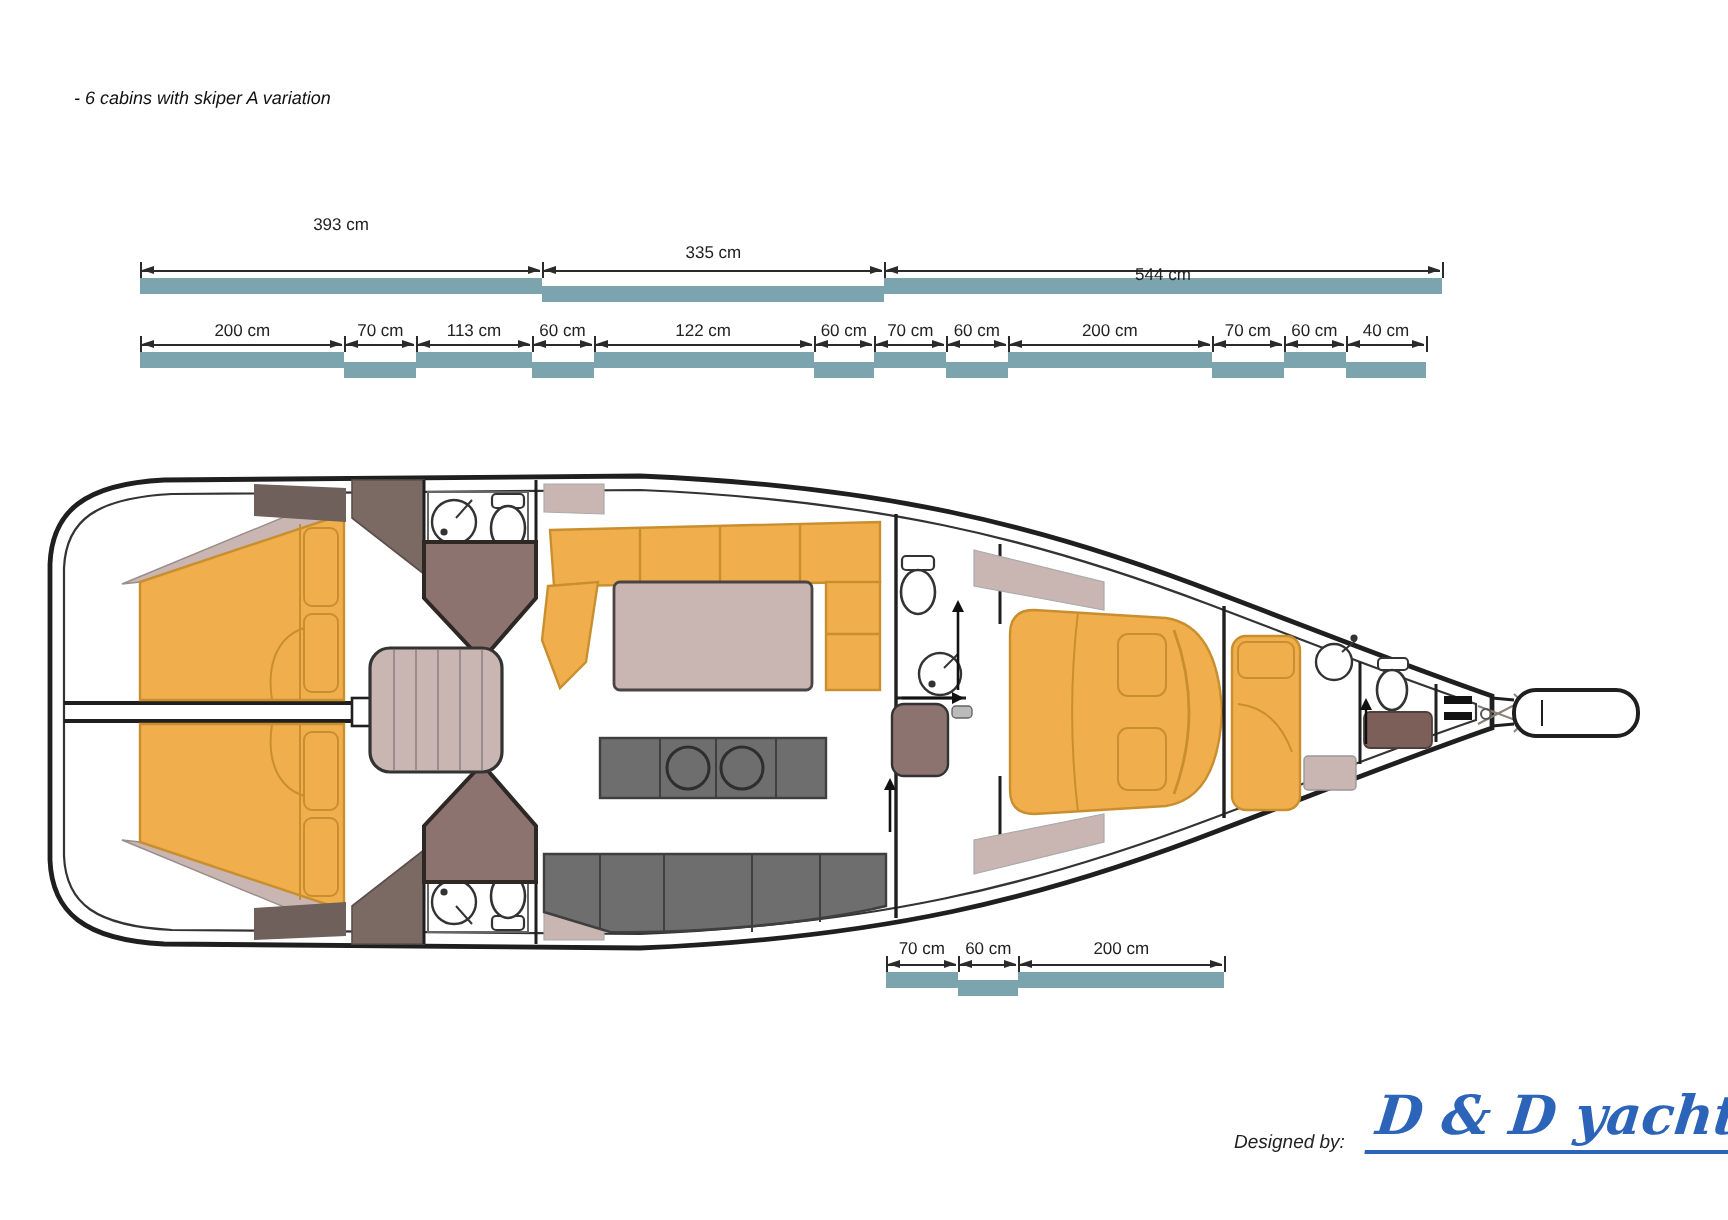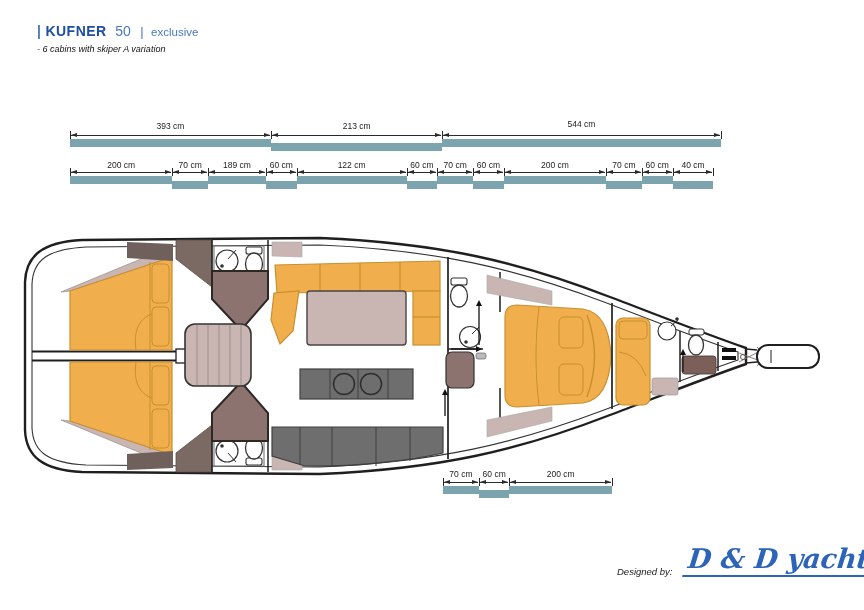--- a/index.html
+++ b/index.html
@@ -26,69 +26,62 @@
   #logo{position:absolute;left:684px;top:543px;font-family:"DejaVu Serif", serif;
         font-style:italic;font-weight:bold;font-size:27px;color:var(--logo-blue);
         border-bottom:2.5px solid var(--logo-blue);padding:0 6px 1px 4px;transform:skewX(-6deg);white-space:nowrap;}
   svg{position:absolute;left:0;top:0;}
 </style>
 </head>
 <body>
 
 <div id="page">
 
-  <div id="brandline">
-    <span class="brand-pipe">|</span>
-    <span class="brand-name">KUFNER</span>
-    <span class="brand-model">50</span>
-    <span class="brand-div">|</span>
-    <span class="brand-edition">exclusive</span>
-  </div>
   <div id="subtitle">- 6 cabins with skiper A variation</div>
 
   <div>
       <div class="dim-bar" style="left: 70px; top: 139px; width: 201.019px;"></div>
       <div class="dim-line" style="left: 71px; top: 135px; width: 199.019px;"></div>
       <div class="dim-ah l" style="left: 71px; top: 133px;"></div>
       <div class="dim-ah r" style="left: 264.019px; top: 133px;"></div>
       <div class="dim-tick" style="left: 70px; top: 131px;"></div>
-      <div class="dim-label" style="left: 70px; top: 121px; width: 201.019px;">393 cm</div>
+      <div class="dim-label" style="left: 70px; top: 107px; width: 201.019px;">393 cm</div>
       <div class="dim-bar" style="left: 271.019px; top: 143px; width: 171.352px;"></div>
       <div class="dim-line" style="left: 272.019px; top: 135px; width: 169.352px;"></div>
       <div class="dim-ah l" style="left: 272.019px; top: 133px;"></div>
       <div class="dim-ah r" style="left: 435.372px; top: 133px;"></div>
       <div class="dim-tick" style="left: 271.019px; top: 131px;"></div>
-      <div class="dim-label" style="left: 271.019px; top: 121px; width: 171.352px;">213 cm</div>
+      <div class="dim-label" style="left: 271.019px; top: 121px; width: 171.352px;">335 cm</div>
       <div class="dim-bar" style="left: 442.372px; top: 139px; width: 278.256px;"></div>
       <div class="dim-line" style="left: 443.372px; top: 135px; width: 276.256px;"></div>
       <div class="dim-ah l" style="left: 443.372px; top: 133px;"></div>
       <div class="dim-ah r" style="left: 713.628px; top: 133px;"></div>
       <div class="dim-tick" style="left: 442.372px; top: 131px;"></div>
-      <div class="dim-label" style="left: 442.372px; top: 119px; width: 278.256px;">544 cm</div>
+      <div class="dim-label" style="left: 442.372px; top: 132px; width: 278.256px;">544 cm</div>
       <div class="dim-tick" style="left: 720.628px; top: 131px;"></div>
     </div>
   <div>
       <div class="dim-bar" style="left: 70px; top: 176px; width: 102.3px;"></div>
       <div class="dim-line" style="left: 71px; top: 172px; width: 100.3px;"></div>
       <div class="dim-ah l" style="left: 71px; top: 170px;"></div>
       <div class="dim-ah r" style="left: 165.3px; top: 170px;"></div>
       <div class="dim-tick" style="left: 70px; top: 168px;"></div>
       <div class="dim-label" style="left: 70px; top: 160px; width: 102.3px;">200 cm</div>
       <div class="dim-bar" style="left: 172.3px; top: 181px; width: 35.805px;"></div>
       <div class="dim-line" style="left: 173.3px; top: 172px; width: 33.805px;"></div>
       <div class="dim-ah l" style="left: 173.3px; top: 170px;"></div>
       <div class="dim-ah r" style="left: 201.105px; top: 170px;"></div>
       <div class="dim-tick" style="left: 172.3px; top: 168px;"></div>
       <div class="dim-label" style="left: 172.3px; top: 160px; width: 35.805px;">70 cm</div>
       <div class="dim-bar" style="left: 208.105px; top: 176px; width: 57.7995px;"></div>
       <div class="dim-line" style="left: 209.105px; top: 172px; width: 55.7995px;"></div>
       <div class="dim-ah l" style="left: 209.105px; top: 170px;"></div>
       <div class="dim-ah r" style="left: 258.904px; top: 170px;"></div>
       <div class="dim-tick" style="left: 208.105px; top: 168px;"></div>
-      <div class="dim-label" style="left: 208.105px; top: 160px; width: 57.7995px;">189 cm</div>
+      <div class="dim-label" style="left: 208.105px; top: 160px; width: 57.7995px;">113 cm</div>
       <div class="dim-bar" style="left: 265.904px; top: 181px; width: 30.69px;"></div>
       <div class="dim-line" style="left: 266.904px; top: 172px; width: 28.69px;"></div>
       <div class="dim-ah l" style="left: 266.904px; top: 170px;"></div>
       <div class="dim-ah r" style="left: 289.594px; top: 170px;"></div>
       <div class="dim-tick" style="left: 265.904px; top: 168px;"></div>
       <div class="dim-label" style="left: 265.904px; top: 160px; width: 30.69px;">60 cm</div>
       <div class="dim-bar" style="left: 296.594px; top: 176px; width: 109.972px;"></div>
       <div class="dim-line" style="left: 297.594px; top: 172px; width: 107.972px;"></div>
       <div class="dim-ah l" style="left: 297.594px; top: 170px;"></div>
       <div class="dim-ah r" style="left: 399.567px; top: 170px;"></div>

